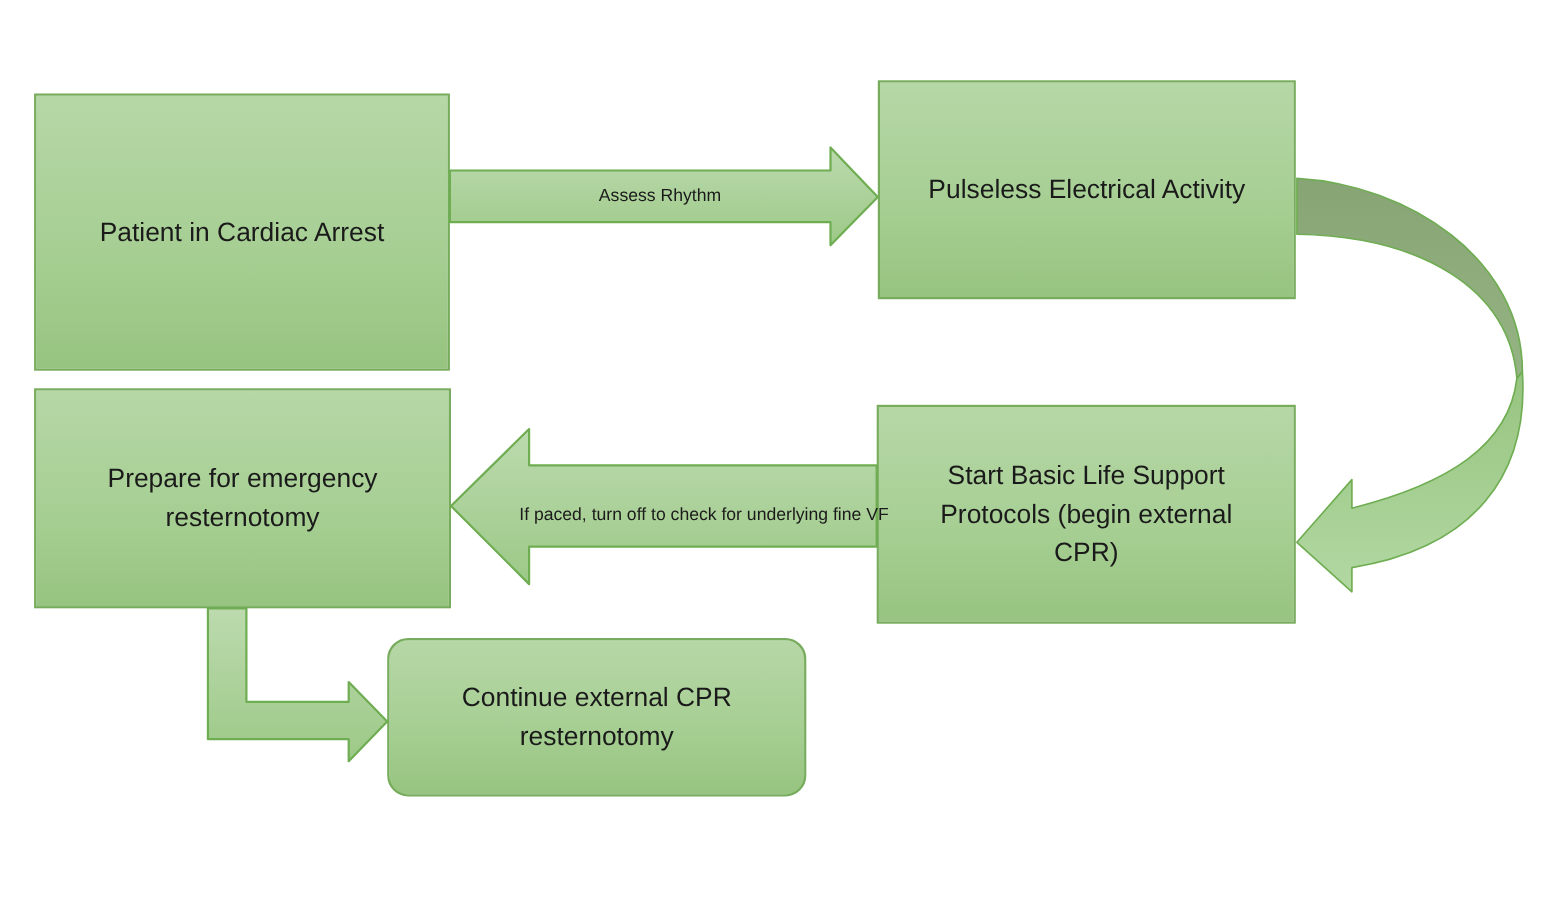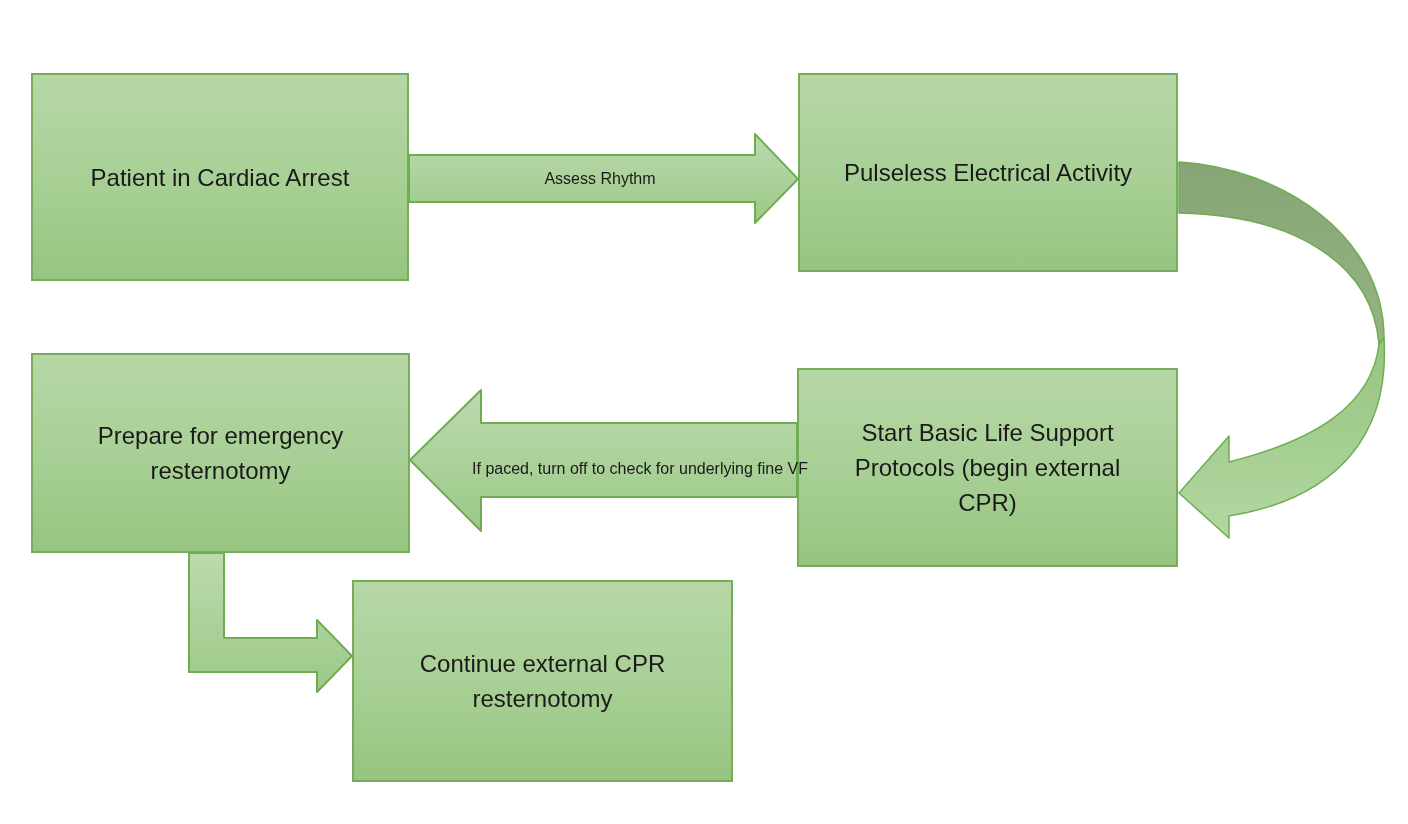--- a/index.html
+++ b/index.html
@@ -20,27 +20,27 @@
     align-items: center;
     justify-content: center;
     text-align: center;
     color: #1a1a1a;
     font-size: 24px;
     line-height: 35px;
     z-index: 1;
   }
   .node .label { display: inline-block; }
   .nowrap .label { white-space: nowrap; }
-  #node-1 { left: 31px;  top: 73px;  width: 378px; height: 208px; }
+  #node-1 { left: 31px;  top: 85px;  width: 378px; height: 252px; }
   #node-2 { left: 798px; top: 73px;  width: 380px; height: 199px; }
   #node-3 { left: 797px; top: 368px; width: 381px; height: 199px; }
   #node-3 .label { width: 330px; }
   #node-4 { left: 31px;  top: 353px; width: 379px; height: 200px; }
   #node-4 .label { width: 330px; }
-  #node-5 { left: 352px; top: 580px; width: 381px; height: 202px; }
+  #node-5 { left: 352px; top: 580px; width: 381px; height: 144px; border-radius: 19px; }
   #node-5 .label { width: 330px; }
   .connector-layer {
     position: absolute;
     left: 0; top: 0;
     width: 1408px; height: 824px;
     z-index: 2;
     pointer-events: none;
   }
   .edge-label {
     position: absolute;

